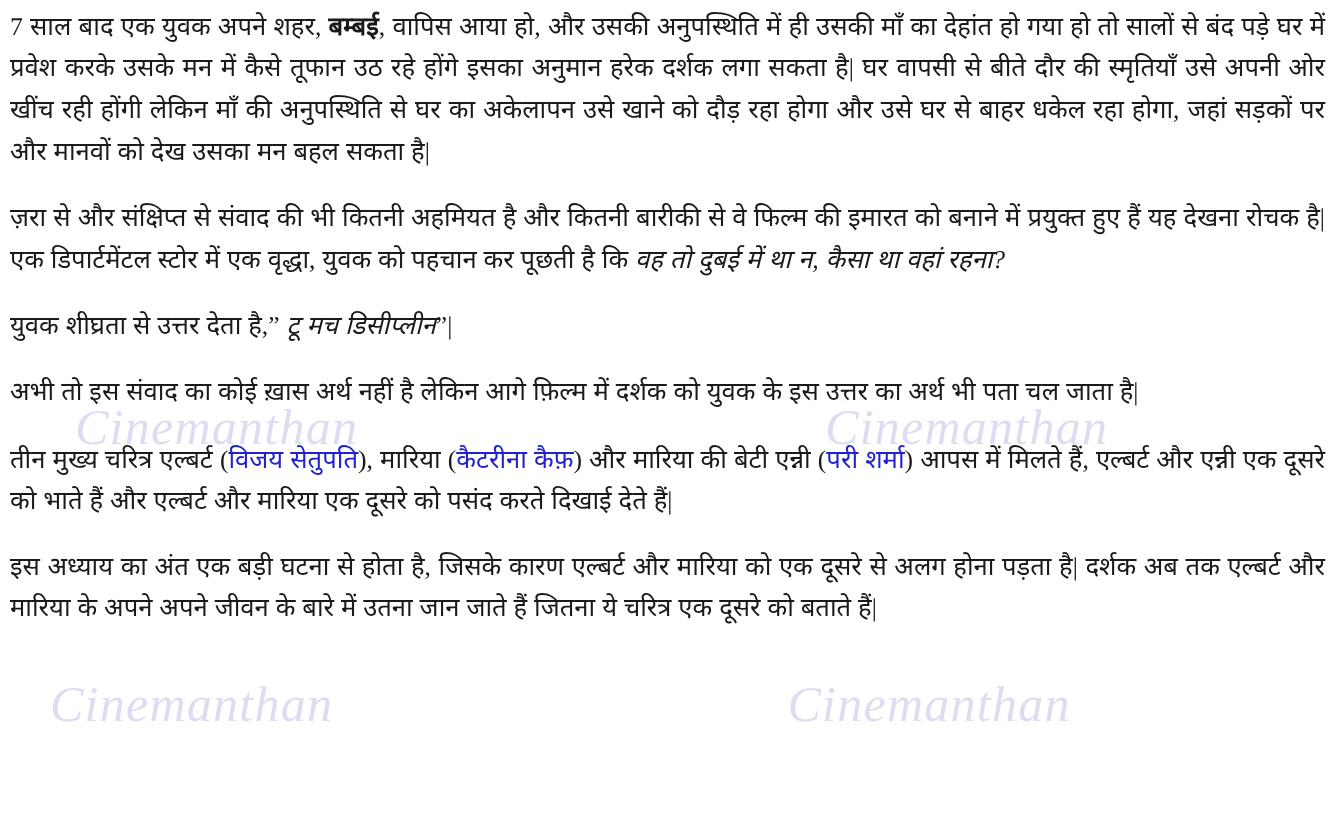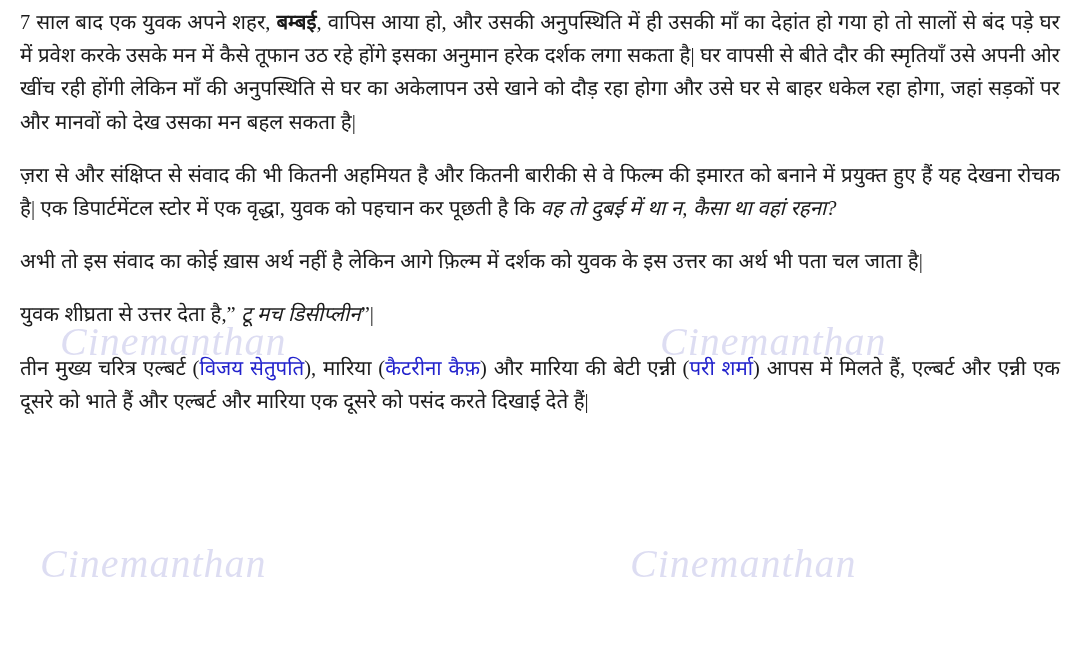--- a/index.html
+++ b/index.html
@@ -11,21 +11,21 @@
     width: 1070px;
     height: 658px;
     position: relative;
     overflow: hidden;
     font-family: "Liberation Serif", "DejaVu Serif", serif;
   }
 
   #article {
     position: relative;
     z-index: 2;
-    padding: 6px 10px 0 20px;
+    padding: 6px 10px 0 8px;
     box-sizing: border-box;
     width: 1070px;
   }
 
   p {
     margin: 0 0 20px 0;
     font-size: 20.5px;
     line-height: 1.62;
     color: #1a1a1a;
     text-align: justify;
@@ -70,16 +70,17 @@
 <body>
 
 <div class="watermark wm-1">Cinemanthan</div>
 <div class="watermark wm-2">Cinemanthan</div>
 <div class="watermark wm-3">Cinemanthan</div>
 <div class="watermark wm-4">Cinemanthan</div>
 
 <div id="article">
     <p id="para-1"><span>7 साल बाद एक युवक अपने शहर, </span><b>बम्बई</b><span>, वापिस आया हो, और उसकी अनुपस्थिति में ही उसकी माँ का देहांत हो गया हो तो सालों से बंद पड़े घर में प्रवेश करके उसके मन में कैसे तूफान उठ रहे होंगे इसका अनुमान हरेक दर्शक लगा सकता है| घर वापसी से बीते दौर की स्मृतियाँ उसे अपनी ओर खींच रही होंगी लेकिन माँ की अनुपस्थिति से घर का अकेलापन उसे खाने को दौड़ रहा होगा और उसे घर से बाहर धकेल रहा होगा, जहां सड़कों पर और मानवों को देख उसका मन बहल सकता है|</span></p>
     <p id="para-2"><span>ज़रा से और संक्षिप्त से संवाद की भी कितनी अहमियत है और कितनी बारीकी से वे फिल्म की इमारत को बनाने में प्रयुक्त हुए हैं यह देखना रोचक है| एक डिपार्टमेंटल स्टोर में एक वृद्धा, युवक को पहचान कर पूछती है कि </span><em class="italic">वह तो दुबई में था न, कैसा था वहां रहना?</em></p>
+    <p id="para-3"><span>युवक शीघ्रता से उत्तर देता है,” </span><em class="italic">टू मच डिसीप्लीन</em><span>”|</span></p>
     <p id="para-4"><span>अभी तो इस संवाद का कोई ख़ास अर्थ नहीं है लेकिन आगे फ़िल्म में दर्शक को युवक के इस उत्तर का अर्थ भी पता चल जाता है|</span></p>
-    <p id="para-3"><span>युवक शीघ्रता से उत्तर देता है,” </span><em class="italic">टू मच डिसीप्लीन</em><span>”|</span></p>
     <p id="para-5"><span>तीन मुख्य चरित्र एल्बर्ट (</span><a class="link" href="#" style="color: rgb(34, 34, 204);">विजय सेतुपति</a><span>), मारिया (</span><a class="link" href="#" style="color: rgb(34, 34, 204);">कैटरीना कैफ़</a><span>) और मारिया की बेटी एन्नी (</span><a class="link" href="#" style="color: rgb(34, 34, 204);">परी शर्मा</a><span>) आपस में मिलते हैं, एल्बर्ट और एन्नी एक दूसरे को भाते हैं और एल्बर्ट और मारिया एक दूसरे को पसंद करते दिखाई देते हैं|</span></p>
+    <p id="para-6"><span>इस अध्याय का अंत एक बड़ी घटना से होता है, जिसके कारण एल्बर्ट और मारिया को एक दूसरे से अलग होना पड़ता है| दर्शक अब तक एल्बर्ट और मारिया के अपने अपने जीवन के बारे में उतना जान जाते हैं जितना ये चरित्र एक दूसरे को बताते हैं|</span></p>
   </div>
 
 </body></html>

